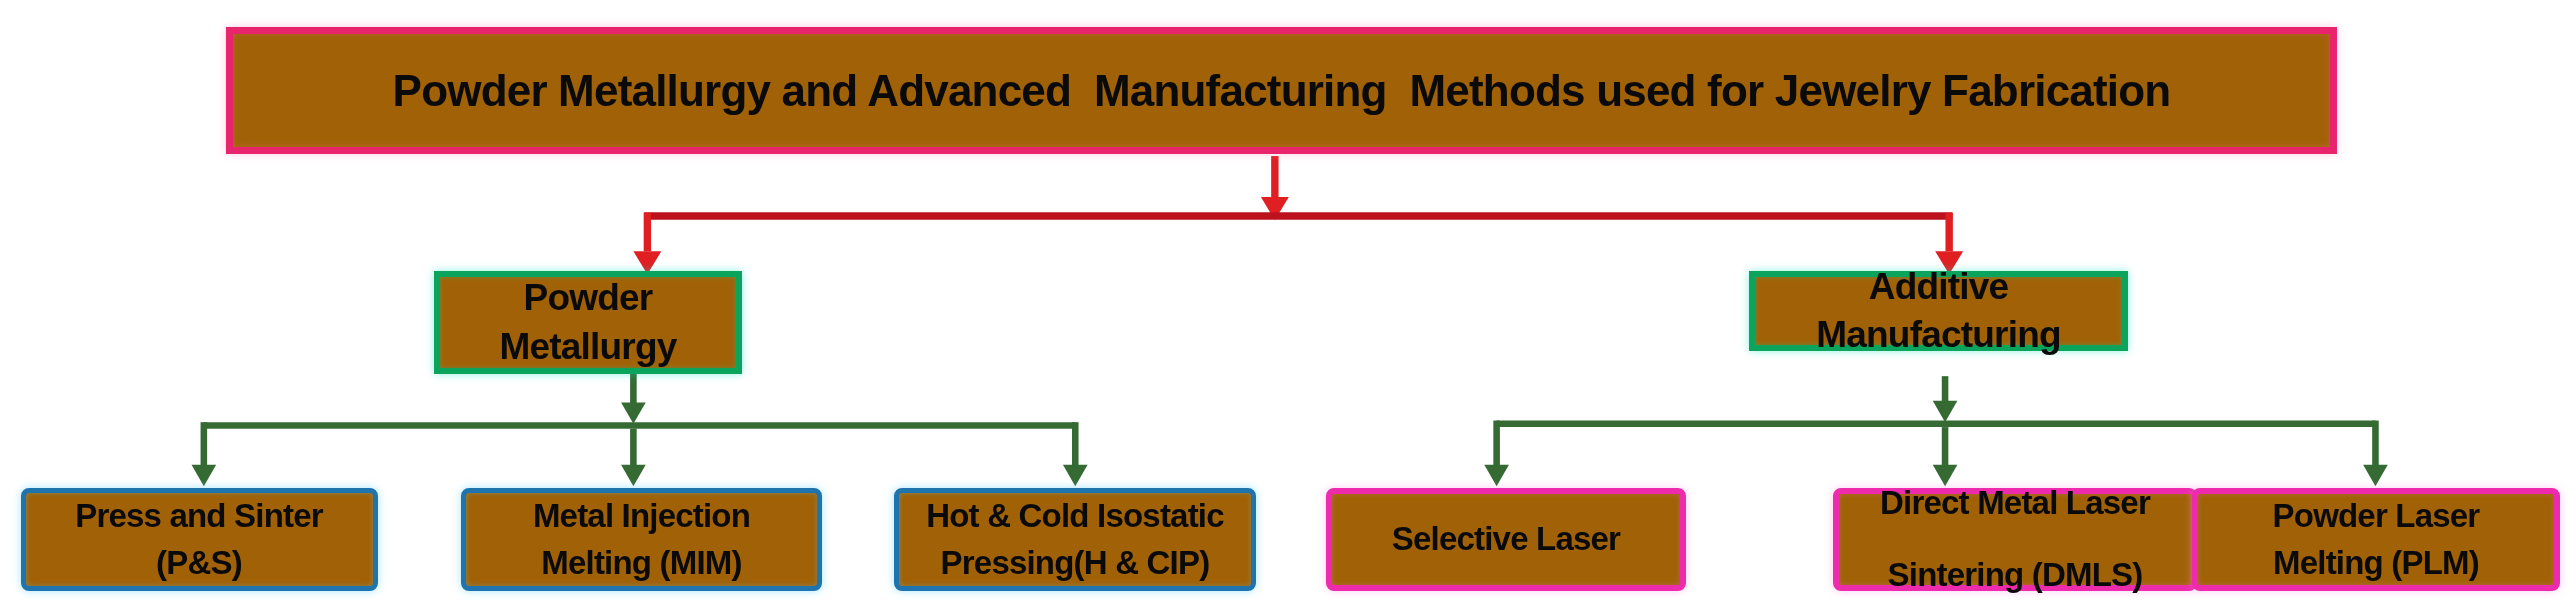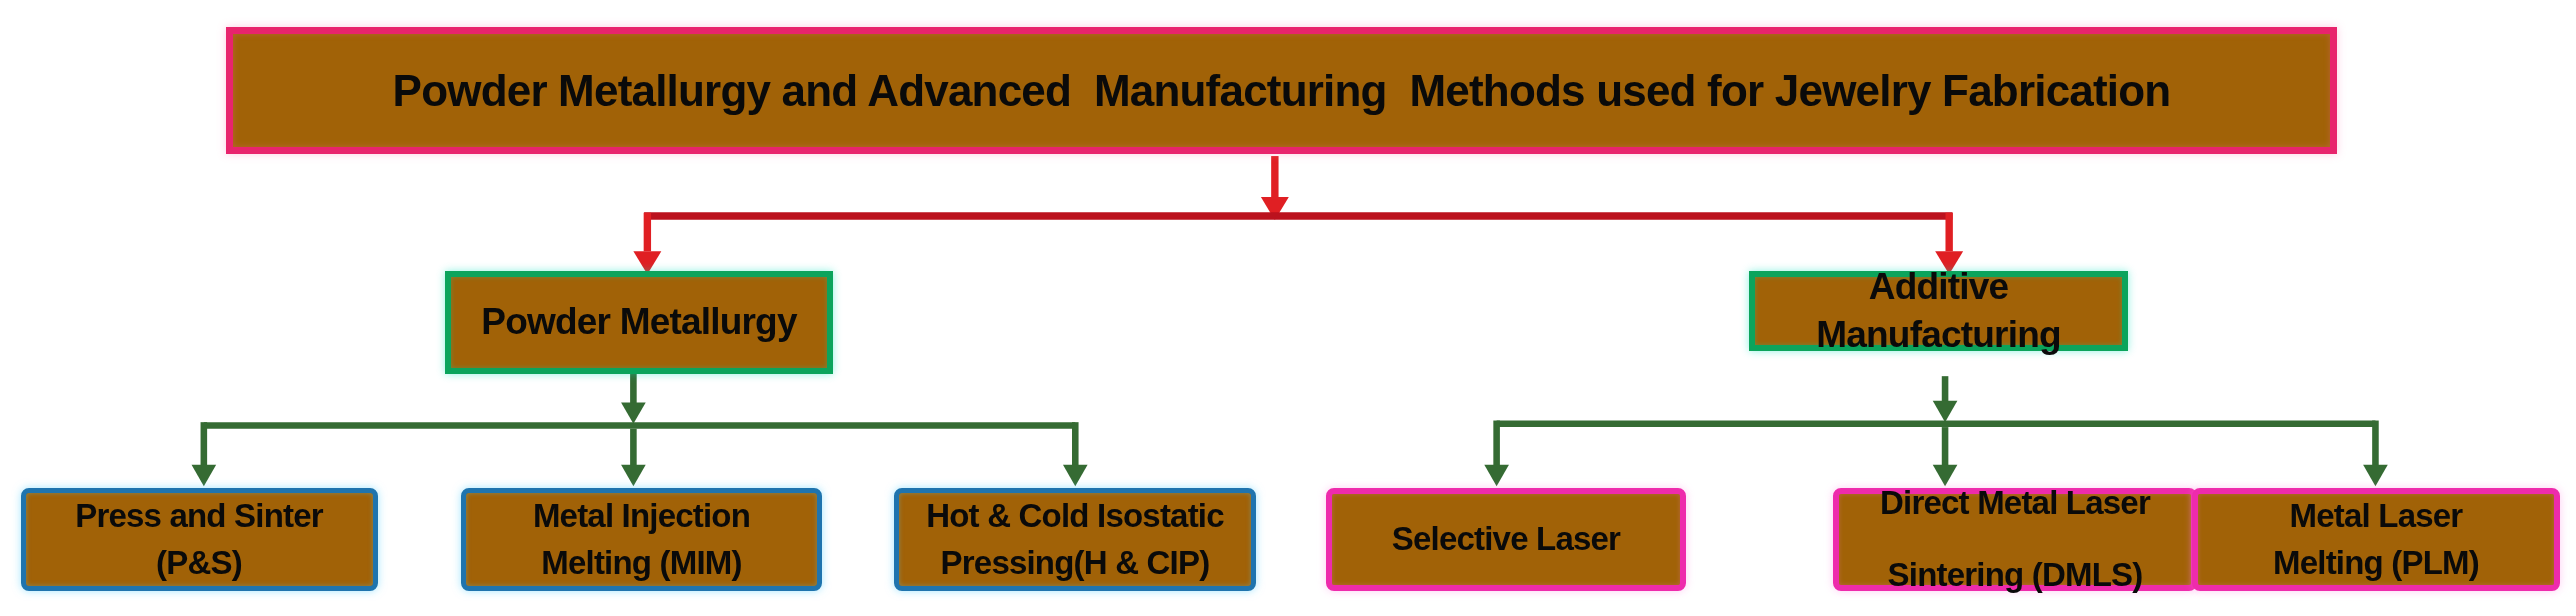--- a/index.html
+++ b/index.html
@@ -30,21 +30,21 @@
     font-size:44px;
     white-space:pre-wrap;
     box-shadow:0 0 8.2px rgba(255,110,175,.35), inset 0 0 6.6px rgba(255,110,175,.25);
   }
   .green-box{
     border:6.6px solid #0ba45c;
     font-size:37px;
     line-height:1.3;
     box-shadow:0 0 8.2px rgba(0,225,190,.45), inset 0 0 5px rgba(0,225,190,.3);
   }
-  #pm-box{left:445px;top:271px;width:388px;height:103px;}
+  #pm-box{left:434px;top:271px;width:308px;height:103px;}
   #am-box{left:1749px;top:271px;width:379px;height:80px;}
   .leaf{
     top:488px;height:103px;
     font-size:33px;
     line-height:1.42;
     border-radius:8px;
   }
   .blue-box{
     border:5.8px solid #1f74ae;
     box-shadow:0 0 8.2px rgba(90,210,255,.55), inset 0 0 5px rgba(90,210,255,.35);
@@ -130,18 +130,18 @@
   </div>
 
   <div class="box leaf pink-box" id="slm-box">
     <span>Selective Laser</span>
   </div>
   <div class="box leaf pink-box" id="dmls-box">
     <span>Direct Metal Laser</span>
     <span>Sintering (DMLS)</span>
   </div>
   <div class="box leaf pink-box" id="plm-box">
-    <span>Metal Laser</span>
+    <span>Powder Laser</span>
     <span>Melting (PLM)</span>
   </div>
 
 </div>
 
 
 </body></html>

